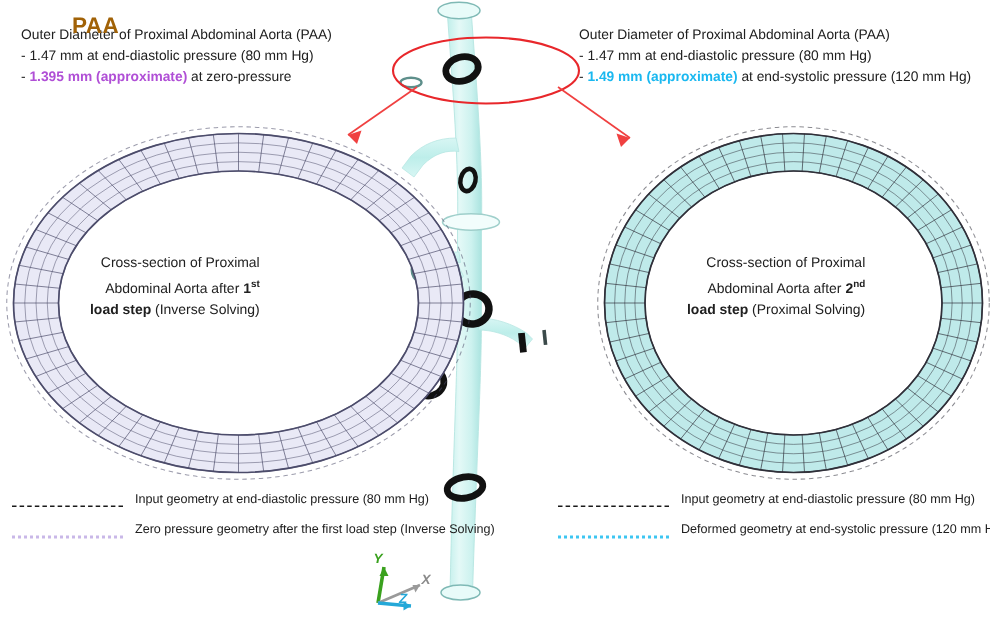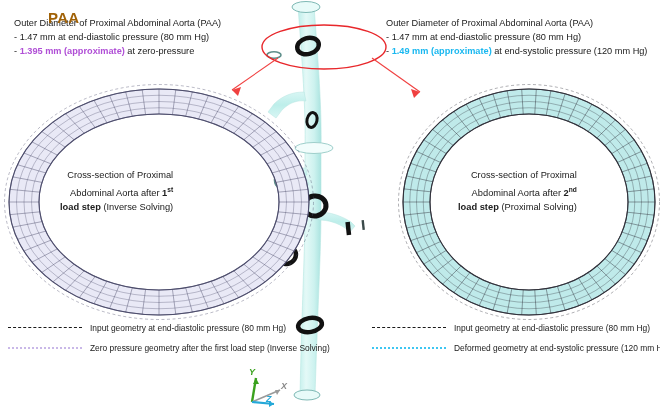--- a/index.html
+++ b/index.html
@@ -37,21 +37,21 @@
   #label-left{left:60px;top:168px;}
   #label-right{left:458px;top:168px;}
   #paa-text{
     position:absolute;left:48px;top:9px;
     font-size:15px;font-weight:bold;color:#a16207;
     letter-spacing:.3px;
   }
 
   
   .legend{position:absolute;font-size:8.4px;line-height:11px;}
-  .legend-row{display:flex;align-items:center;height:20px;}
+  .legend-row{display:flex;align-items:flex-end;height:20px;}
   .legend-key{width:74px;flex:0 0 74px;height:0;margin-right:8px;position:relative;}
   .legend-key::before{
     content:"";position:absolute;left:0;right:0;top:-1px;border-top-width:1.6px;
   }
   .key-black-dash::before{border-top-style:dashed;border-top-color:#1a1a1a;}
   .key-purple-dot::before{border-top-style:dotted;border-top-color:#c9b8e8;border-top-width:2px;}
   .key-cyan-dot::before{border-top-style:dotted;border-top-color:#3dc6f2;border-top-width:2px;}
   .legend-text{white-space:nowrap;color:#202020;}
   #legend-left{left:8px;top:318px;}
   #legend-right{left:372px;top:318px;}

